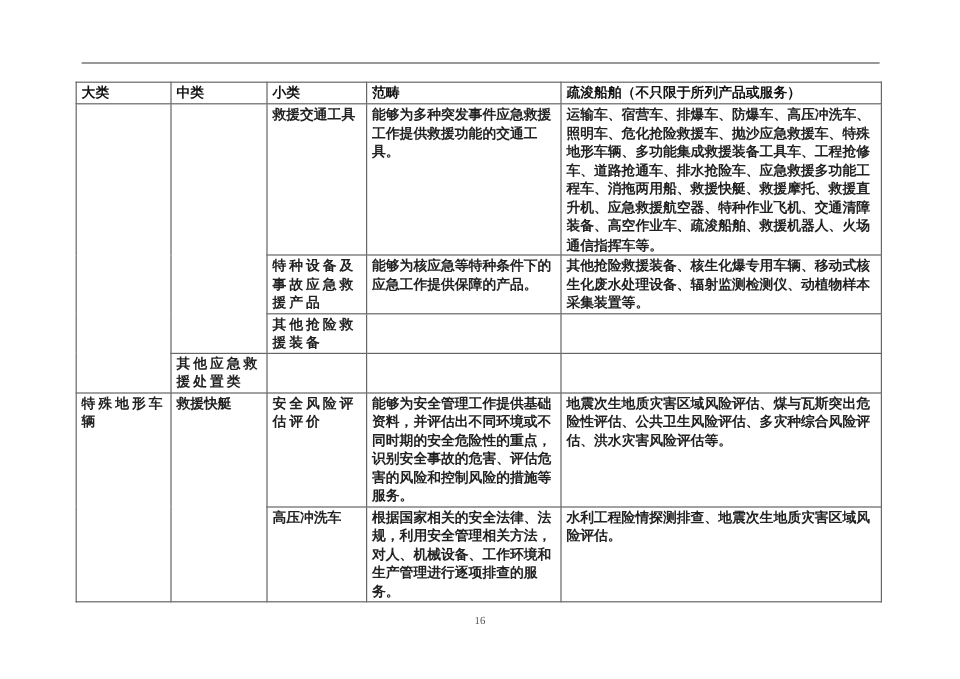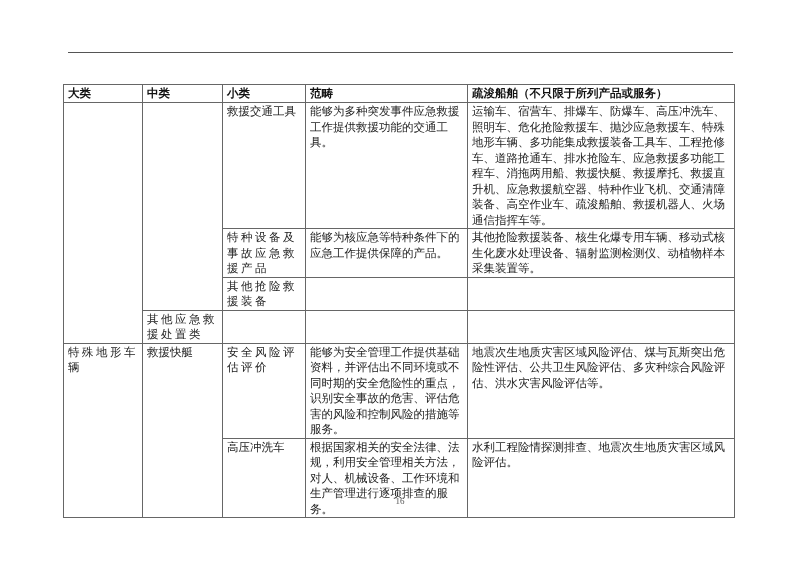--- a/index.html
+++ b/index.html
@@ -1,27 +1,27 @@
 <!DOCTYPE html>
 <html><head>
 <meta charset="utf-8">
 <style>
   html, body { margin:0; padding:0; background:#ffffff; }
   body { width:800px; height:566px; position:relative; overflow:hidden;
          font-family:"DejaVu Serif","Liberation Serif",serif; color:#222; }
   .header-rule { position:absolute; left:68px; top:52px; width:665px; height:0;
                  border-top:1.5px solid #555; }
-  table.doc { position:absolute; left:63px; top:84px; border-collapse:collapse;
+  table.doc { position:absolute; left:63px; top:68px; border-collapse:collapse;
               table-layout:fixed; width:671px; font-size:11.5px; line-height:15.5px; }
   table.doc td, table.doc th { border:1px solid #666; vertical-align:top;
-              padding:1px 4px 0 4px; text-align:left; font-weight:normal; word-break:break-all; }
+              padding:1px 4px 0 4px; text-align:left; font-weight:bold; word-break:break-all; }
   table.doc th { font-family:"DejaVu Sans","Liberation Sans",sans-serif; font-weight:bold;
                  font-size:11.5px; height:16px; color:#111; }
   .spaced { letter-spacing:2.5px;margin-top:40px; }
-  .page-num { position:absolute; left:0; width:800px; top:496px; text-align:center;
+  .page-num { position:absolute; left:0; width:800px; top:512px; text-align:center;
               font-size:9px; color:#555; font-family:"Liberation Serif",serif; }
 </style>
 </head>
 <body>
 
 <div class="header-rule"></div>
 
 <table class="doc">
   <colgroup>
     <col style="width:79px">

